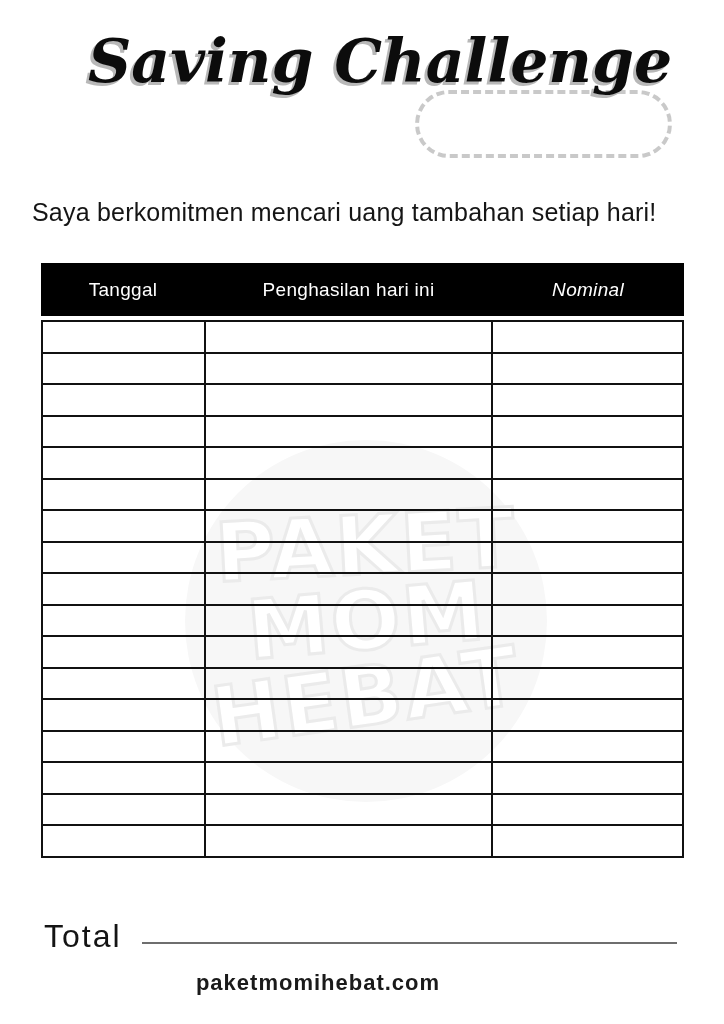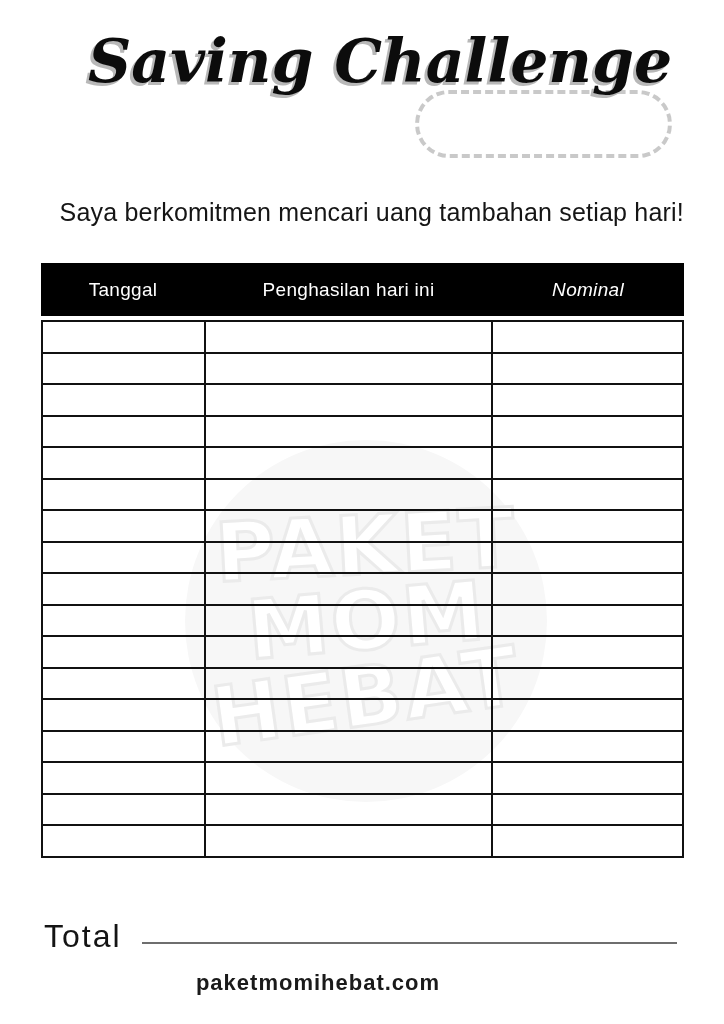--- a/index.html
+++ b/index.html
@@ -26,26 +26,25 @@
   .dashed-box {
     position: absolute; left: 415px; top: 90px;
     width: 257px; height: 68px;
     border: 4px dashed #c9c9c9;
     border-radius: 40px;
     z-index: 2; background: transparent;
   }
 
   
   .subtitle {
-    position: absolute; left: 24px; top: 198px;
+    position: absolute; left: 32px; top: 198px;
     width: 660px;
     font-size: 25px; color: #151515;
     letter-spacing: 0.2px;
     white-space: nowrap;
-    text-align: right;
   }
 
   
   .watermark {
     position: absolute; left: 185px; top: 440px;
     width: 362px; height: 362px;
     border-radius: 50%;
     background: #f7f7f7;
     z-index: 0;
     display: flex; flex-direction: column;

